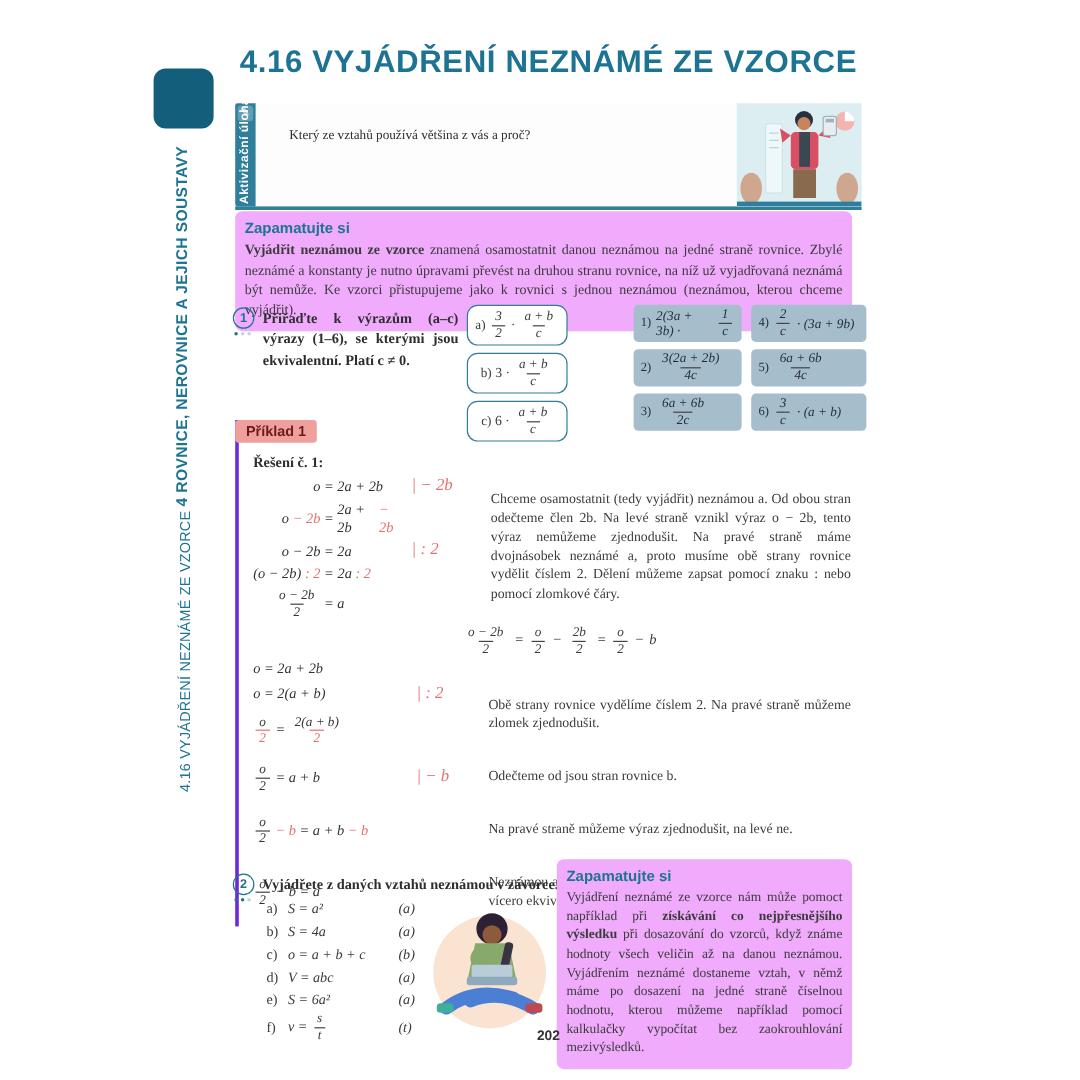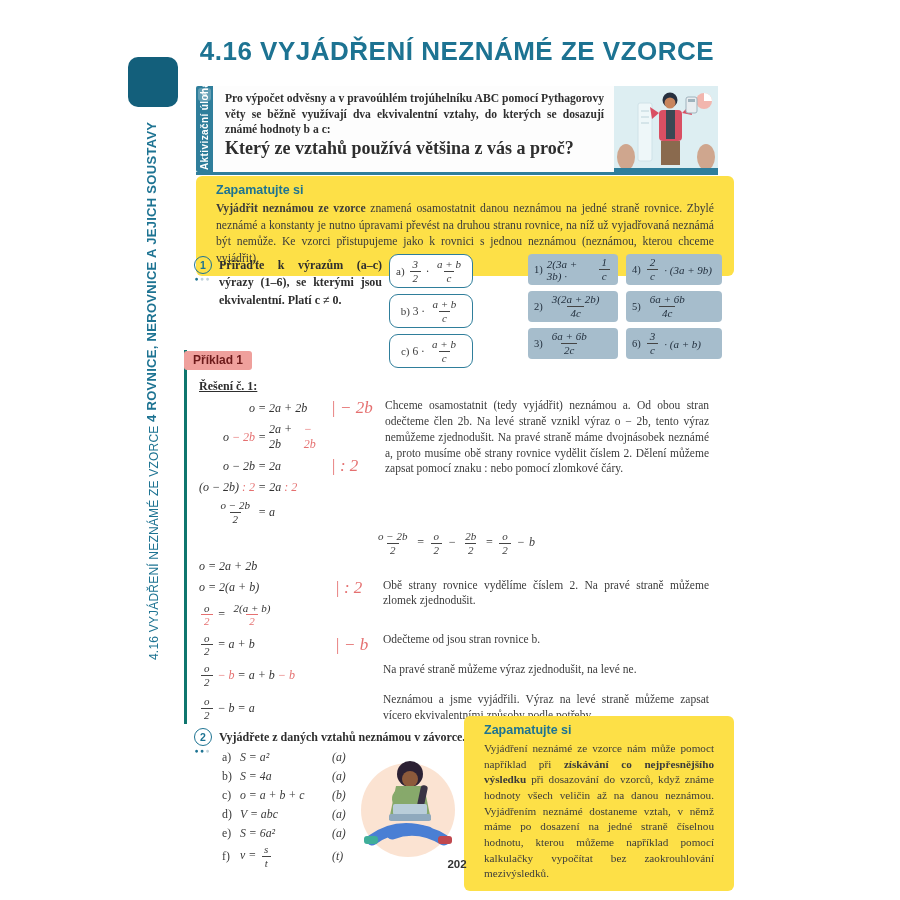--- a/index.html
+++ b/index.html
@@ -21,26 +21,26 @@
   .aktiv{position:absolute;left:196px;top:86px;width:522px;height:86px;display:flex;
          border-bottom:3px solid #2f7e9b;background:#fdfdfd;}
   .strip{width:17px;background:#2f7e9b;position:relative;border-radius:2px 0 0 2px;}
   .strip-txt{position:absolute;left:14px;bottom:2px;transform:rotate(-90deg);transform-origin:left bottom;
              white-space:nowrap;font:bold 10px "Liberation Sans",sans-serif;color:#fff;letter-spacing:.4px;}
   .strip-icon{position:absolute;left:2px;top:2px;width:13px;height:13px;background:rgba(255,255,255,.25);
               border-radius:3px;color:#fff;font:9px "DejaVu Sans",sans-serif;display:flex;align-items:center;justify-content:center;}
   .a-body{flex:1;padding:5px 10px 4px 12px;}
   .a-intro{margin:0;font-weight:bold;font-size:11.6px;line-height:1.35;text-align:justify;color:#2e2e2e;}
   .a-formulas{display:flex;justify-content:space-around;align-items:center;margin:4px 0 3px;font-size:12px;}
-  .a-q{margin:0;font-weight:bold;font-size:18px;color:#2e2e2e;}
+  .a-q{margin:16px;font-weight:normal;font-size:11px;color:#2e2e2e;}
   .nebo{font:11px "Liberation Sans",sans-serif;color:#444;}
   .a-illus{width:104px;background:#ddeef2;display:flex;align-items:flex-end;justify-content:center;}
 
   
-  .zap{background:#fde047;border-radius:6px;padding:7px 20px 9px;}
+  .zap{background:#f0abfc;border-radius:6px;padding:7px 8px 9px;}
   .zap h4{margin:0 0 4px;font:bold 12.5px "Liberation Sans",sans-serif;color:#1d7392;}
   .zap p{margin:0;font-size:11.7px;line-height:1.42;text-align:justify;color:#3b3b3b;}
   .zap1{position:absolute;left:196px;top:176px;width:498px;}
   .zap2{position:absolute;left:464px;top:716px;width:230px;}
   .zap2 p{font-size:11.2px;line-height:1.4;}
 
   
   .m{font-style:italic;}
   .fr{display:inline-flex;flex-direction:column;align-items:center;vertical-align:middle;margin:0 2px;}
   .fr .n,.fr .d{display:block;font-size:11px;line-height:1.15;padding:0 3px;text-align:center;}
@@ -62,32 +62,32 @@
   .opt-col{position:absolute;left:389px;top:254px;width:84px;}
   .opt{border:1.5px solid #2f7e9b;border-radius:9px;background:#fff;height:32px;margin-bottom:6px;
        display:flex;align-items:center;justify-content:center;gap:3px;font-size:11.5px;}
   .olab{font-style:normal;font-size:11px;}
   .match-grid{position:absolute;left:528px;top:254px;display:grid;grid-template-columns:90px 96px;gap:6px 8px;}
   .mbox{background:#a6bdcc;border-radius:4px;height:31px;display:flex;align-items:center;padding:0 6px;gap:4px;
         font-size:11px;color:#1f2c3a;}
   .mbox .olab{font-size:10.5px;}
 
   
-  .priklad{position:absolute;left:184px;top:350px;width:510px;border-left:3px solid #0f766e;padding-left:12px;}
+  .priklad{position:absolute;left:196px;top:350px;width:510px;border-left:3px solid #6d28d9;padding-left:12px;}
   .badge{display:inline-block;position:relative;margin-left:-15px;background:#efa09c;color:#6d1a1a;
          font:bold 12px "Liberation Sans",sans-serif;padding:2px 9px 3px;border-radius:3px;}
   .ptask{margin:7px 0 0;font-size:12px;}
-  .rhead{margin:9px 0 4px;font-weight:bold;font-size:12px;color:#2e2e2e;text-decoration:underline;}
+  .rhead{margin:9px 0 4px;font-weight:bold;font-size:12px;color:#2e2e2e;}
   .solgrid{display:grid;column-gap:8px;row-gap:4px;align-items:center;}
   .g1{grid-template-columns:124px 46px 1fr;}
   .g2{grid-template-columns:128px 40px 1fr;}
   .eqc{display:flex;align-items:center;gap:3px;font-size:12px;font-style:italic;color:#333;}
   .lhs{display:inline-flex;justify-content:flex-end;align-items:center;gap:3px;min-width:56px;}
-  .opc{font-size:17px;font-style:italic;}
-  .note{margin:0;font-size:11.5px;line-height:1.38;text-align:justify;grid-column:3;align-self:start;}
+  .opc{font-size:14px;font-style:italic;}
+  .note{margin:12px;font-size:11.5px;line-height:1.38;text-align:justify;grid-column:3;align-self:start;}
   .summary{margin:6px 0 0;font-size:11.7px;line-height:1.4;text-align:justify;}
   .identity{margin:5px 0 2px;text-align:center;font-size:12px;}
   .identity span{margin:0 2px;}
 
   
   .ex2-mark{left:192px;top:728px;}
   .ex2-task{left:219px;top:729px;width:260px;text-align:left;}
   .ex2-list{position:absolute;left:222px;top:748px;width:150px;}
   .ex2-row{display:grid;grid-template-columns:18px 92px 30px;align-items:center;min-height:18px;
            font-size:11.8px;margin-bottom:1px;}
@@ -106,21 +106,20 @@
   <div class="side-se">4.16  VYJÁDŘENÍ NEZNÁMÉ ZE VZORCE</div>
 
   <h1 class="title">4.16  VYJÁDŘENÍ NEZNÁMÉ ZE VZORCE</h1>
 
   <div class="aktiv">
     <div class="strip">
       <div class="strip-icon">✎</div>
       <span class="strip-txt">Aktivizační úloha</span>
     </div>
     <div class="a-body">
-      <p class="a-intro">Pro výpočet odvěsny a v pravoúhlém trojúhelníku ABC pomocí Pythagorovy věty se běžně využívají dva ekvivalentní vztahy, do kterých se dosazují známé hodnoty b a c:</p>
       <p class="a-q">Který ze vztahů používá většina z vás a proč?</p>
     </div>
     <div class="a-illus">
       <svg width="104" height="83" viewBox="0 0 104 83">
         <ellipse cx="12" cy="68" rx="9" ry="13" fill="#cfa68e"></ellipse>
         <ellipse cx="92" cy="68" rx="9" ry="13" fill="#cfa68e"></ellipse>
         <circle cx="90" cy="12" r="8" fill="#f2b6ae"></circle>
           <path d="M90 12 L90 4 A8 8 0 0 1 98 12 Z" fill="#fff"></path>
         <rect x="24" y="14" width="14" height="58" rx="2" fill="#eef7f9" stroke="#cfe2e8"></rect>
         <line x1="27" y1="22" x2="35" y2="22" stroke="#bcd3da" stroke-width="1"></line>

